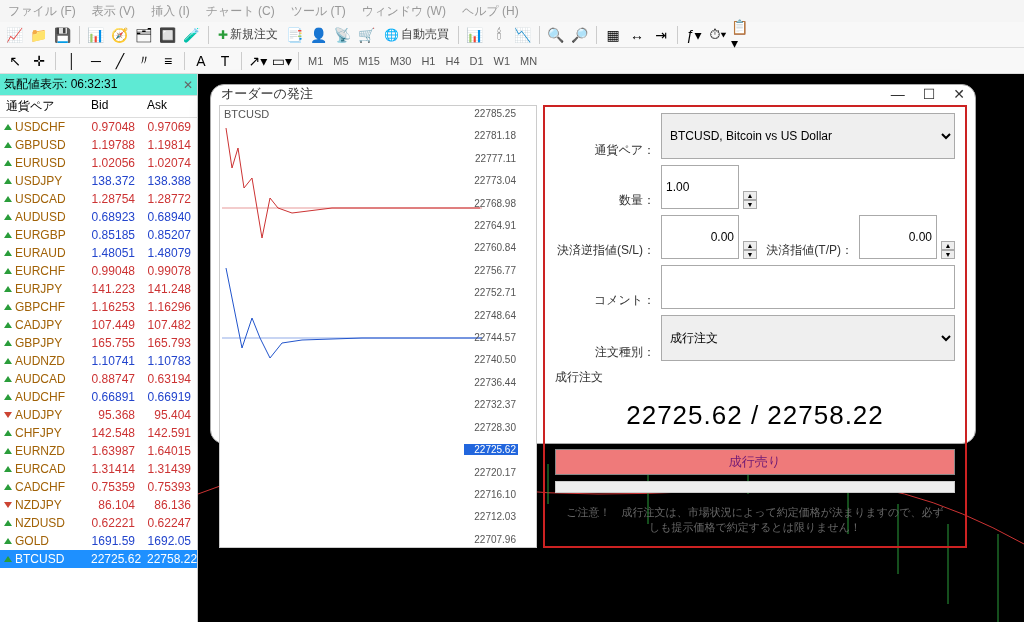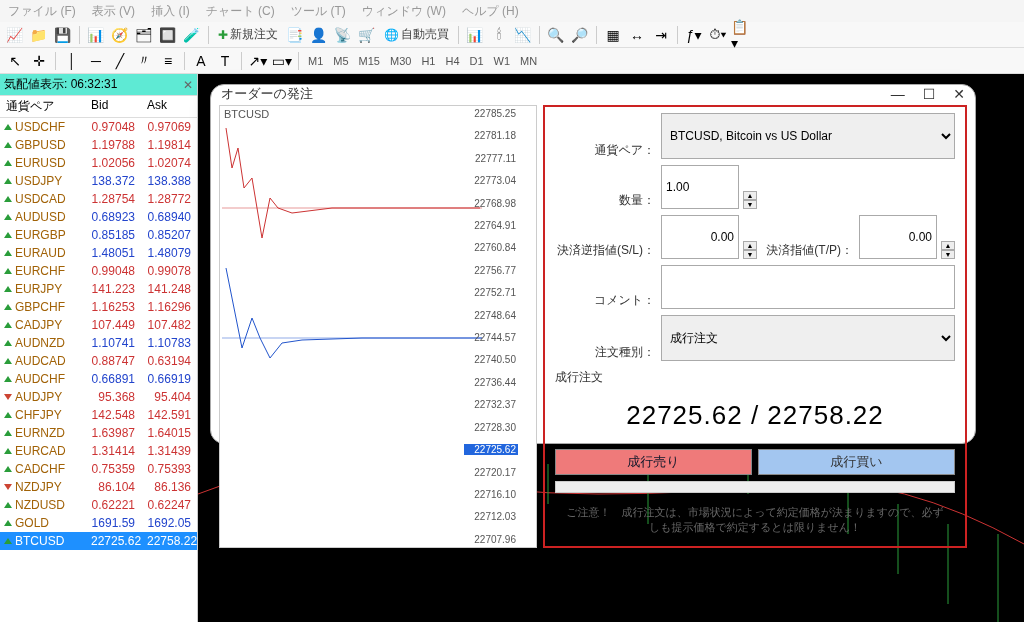--- a/index.html
+++ b/index.html
@@ -54,21 +54,21 @@
   .form-row { display:flex; align-items:flex-end; font-size:12px; gap:6px; }
   .form-row label { width:100px; text-align:right; color:#333;}
   .form-row input,.form-row select { font-size:12px; padding:14px 4px; border:1px solid #aaa;}
   .sl-row input { width:78px; text-align:right;}
   .spin { display:inline-flex; flex-direction:column; margin-left:-2px;}
   .spin div { width:14px;height:9px;border:1px solid #aaa;font-size:7px;line-height:7px;text-align:center;background:#eee;}
   .order-section { font-size:12px; color:#333; margin-top:2px;}
   .big-price { font-size:26px; text-align:center; padding:8px 0 12px 0; letter-spacing:1px;}
   .btn-row { display:flex; gap:6px; }
   .btn-row button { flex:1; height:26px; font-size:13px; border:1px solid #888; cursor:pointer;}
-  .btn-sell { background:#ef7a7a; color:#0f172a;}
+  .btn-sell { background:#ef7a7a; color:#701a75;}
   .btn-buy { background:#a3c6f0; color:#333;}
   .gray-bar { height:12px; background:#eee; border:1px solid #ccc;}
   .notice { font-size:11px; color:#666; text-align:center; padding:6px 10px 0 10px; line-height:1.4;}
 </style>
 </head>
 <body>
 
 <div class="menubar">
   <span>ファイル (F)</span>
   <span>表示 (V)</span>
@@ -210,20 +210,25 @@
         </div>
         <div class="mw-row">
           <div class="sym"><span class="dia up"></span>GBPCHF</div>
     <div class="bid red">1.16253</div>
           <div class="ask red">1.16296</div>
         </div>
         <div class="mw-row">
           <div class="sym"><span class="dia up"></span>CADJPY</div>
     <div class="bid red">107.449</div>
           <div class="ask red">107.482</div>
+        </div>
+        <div class="mw-row">
+          <div class="sym"><span class="dia up"></span>GBPJPY</div>
+    <div class="bid red">165.755</div>
+          <div class="ask red">165.793</div>
         </div>
         <div class="mw-row">
           <div class="sym"><span class="dia up"></span>AUDNZD</div>
     <div class="bid blue">1.10741</div>
           <div class="ask blue">1.10783</div>
         </div>
         <div class="mw-row">
           <div class="sym"><span class="dia up"></span>AUDCAD</div>
     <div class="bid red">0.88747</div>
           <div class="ask red">0.63194</div>
@@ -379,19 +384,18 @@
       <div class="form-row">
         <label>注文種別：</label>
         <select style="flex:1">
           <option>成行注文</option>
         </select>
       </div>
       <div class="order-section">成行注文</div>
       <div class="big-price">22725.62 / 22758.22</div>
       <div class="btn-row">
         <button class="btn-sell">成行売り</button>
-        <button class="btn-buy">成行買い</button>
       </div>
       <div class="gray-bar"></div>
       <div class="notice">ご注意！　成行注文は、市場状況によって約定価格が決まりますので、必ずしも提示価格で約定するとは限りません！</div>
     </div>
   </div>
 </div>
 
 </body></html>

